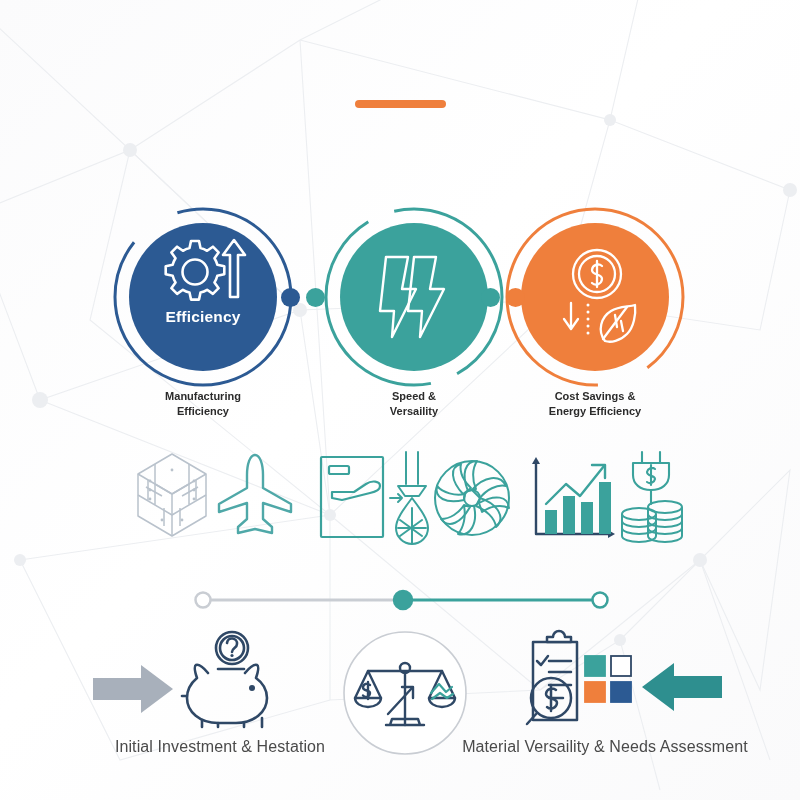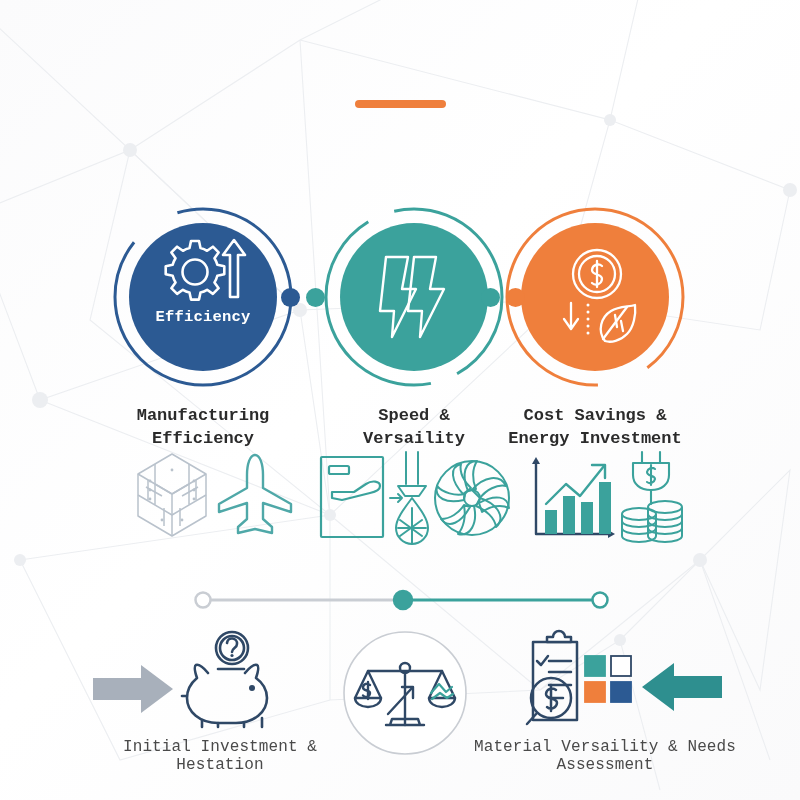--- a/index.html
+++ b/index.html
@@ -10,21 +10,20 @@
     overflow: hidden;
     background: #ffffff;
     font-family: "Liberation Sans", sans-serif;
   }
   #stage {
     position: relative;
     width: 800px;
     height: 800px;
     background: linear-gradient(135deg, #fbfbfc 0%, #ffffff 45%, #fafafb 100%);
     overflow: hidden;
-    font-family: Liberation Mono, monospace;
   }
   #bg-network {
     position: absolute;
     inset: 0;
     width: 800px;
     height: 800px;
     pointer-events: none;
   }
 
   
@@ -68,22 +67,21 @@
     left: 0;
     right: 0;
     top: 103px;
     text-align: center;
     color: #ffffff;
     font-size: 15.5px;
     font-weight: bold;
     letter-spacing: 0.2px;
   }
   .pillar-caption {
-    margin-top: 16px;
-    font-size: 17px;
+    font-size: 11px;
     font-weight: bold;
     color: #2b2b2b;
     line-height: 1.33;
   }
 
   
   .conn-dot {
     position: absolute;
     width: 19px;
     height: 19px;
@@ -246,21 +244,21 @@
               <circle cx="35" cy="65" r="1.5"></circle>
             <circle cx="35" cy="72" r="1.5"></circle>
               <circle cx="35" cy="79" r="1.5"></circle>
             <circle cx="35" cy="86" r="1.5"></circle>
           </g>
         </svg>
         <div class="disc-label"></div>
       </div>
       <div class="pillar-caption">
         <span>Cost Savings &amp;</span><br>
-        <span>Energy Investment</span>
+        <span>Energy Efficiency</span>
       </div>
     </div>
   </div>
 
   <div class="conn-dot d0"></div>
   <div class="conn-dot d1"></div>
   <div class="conn-dot d2"></div>
   <div class="conn-dot d3"></div>
 
   <div class="illus-row">

